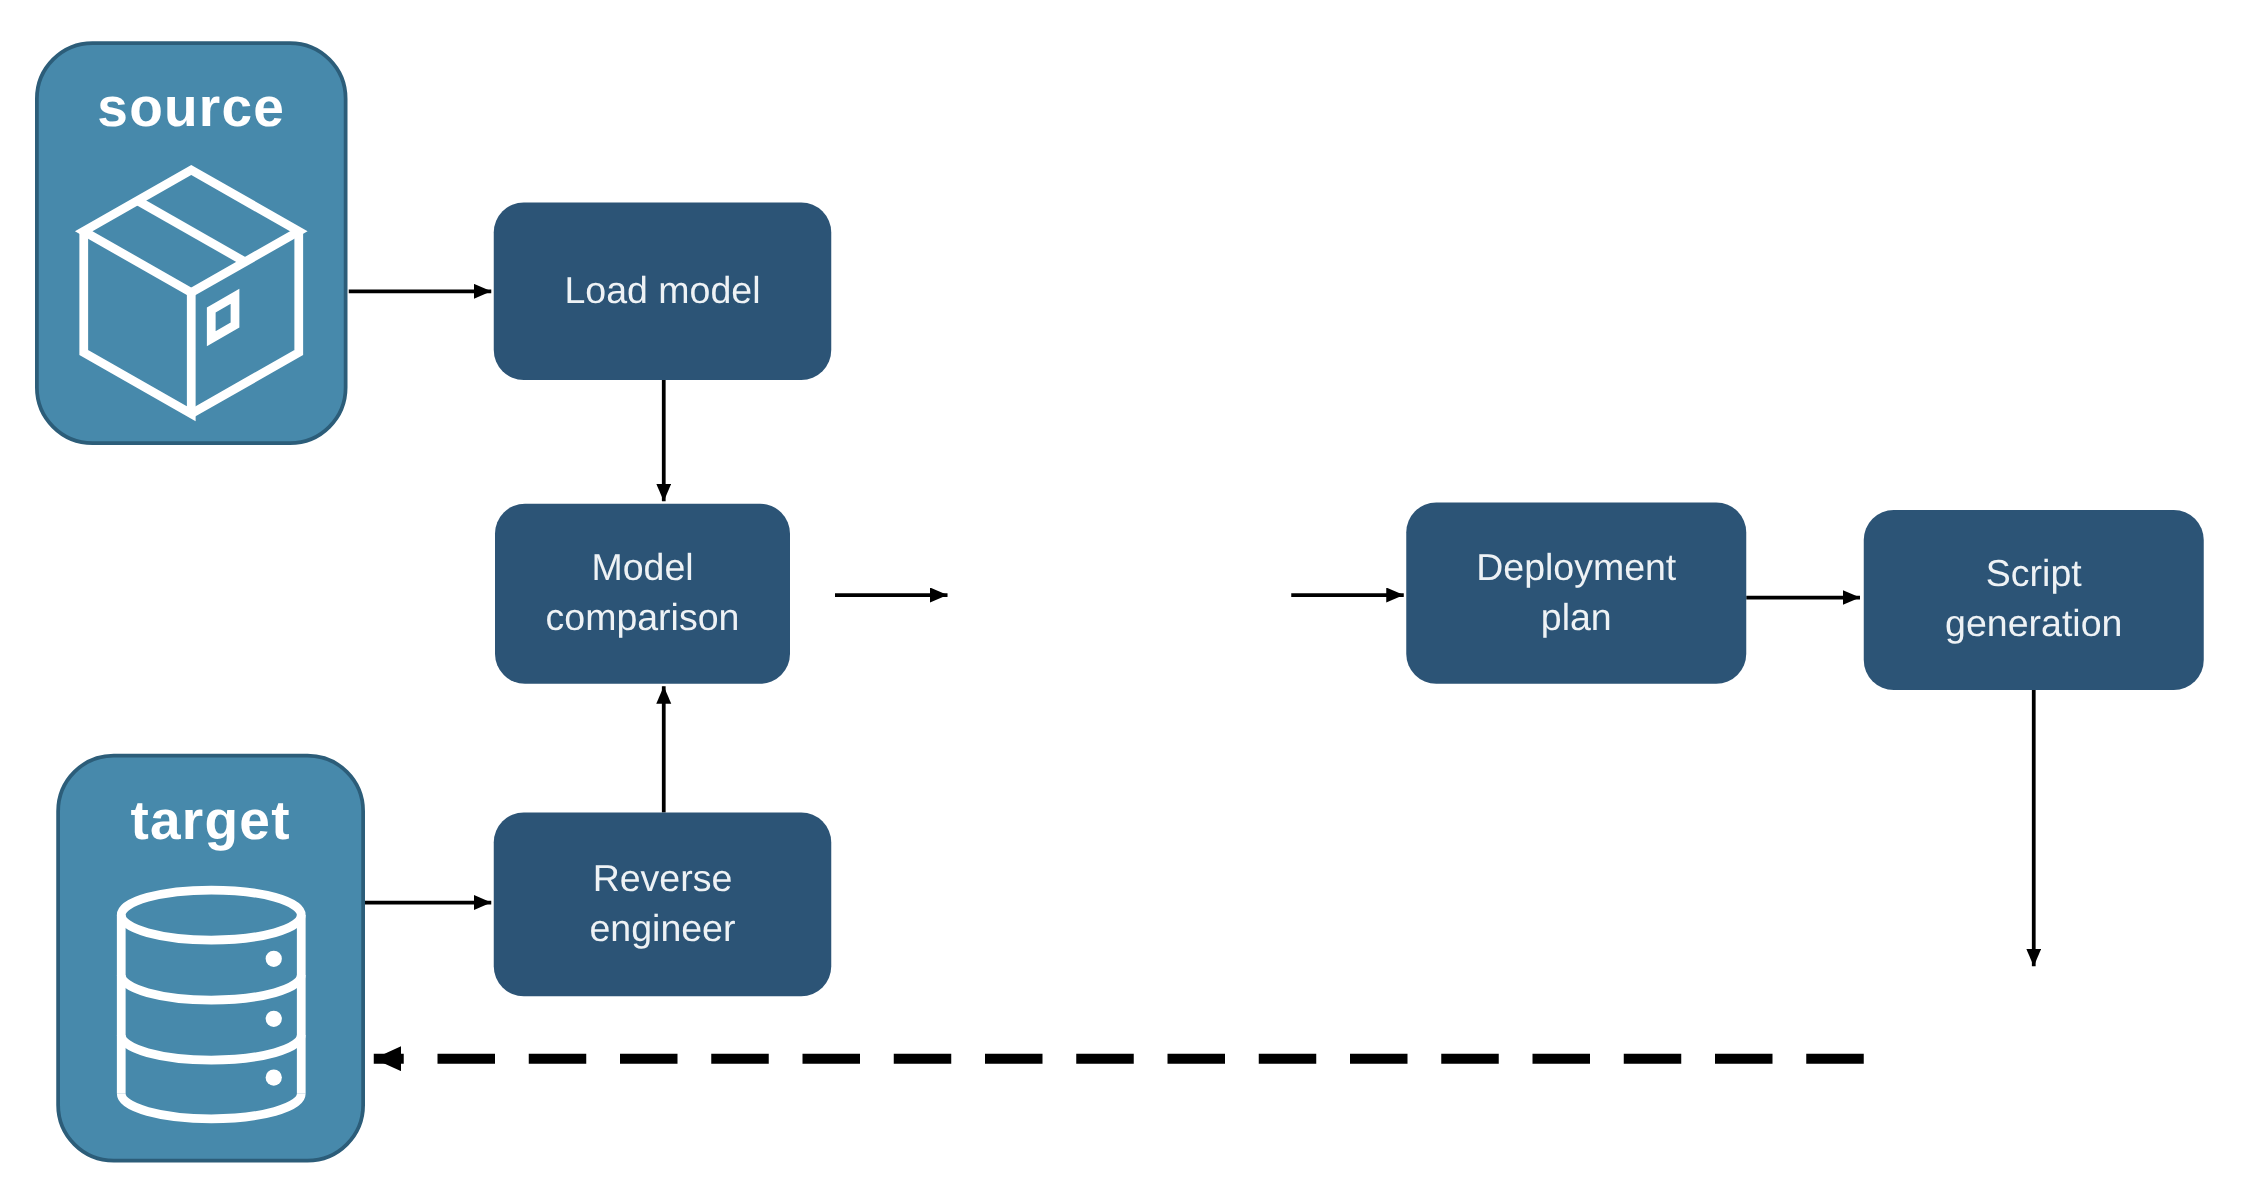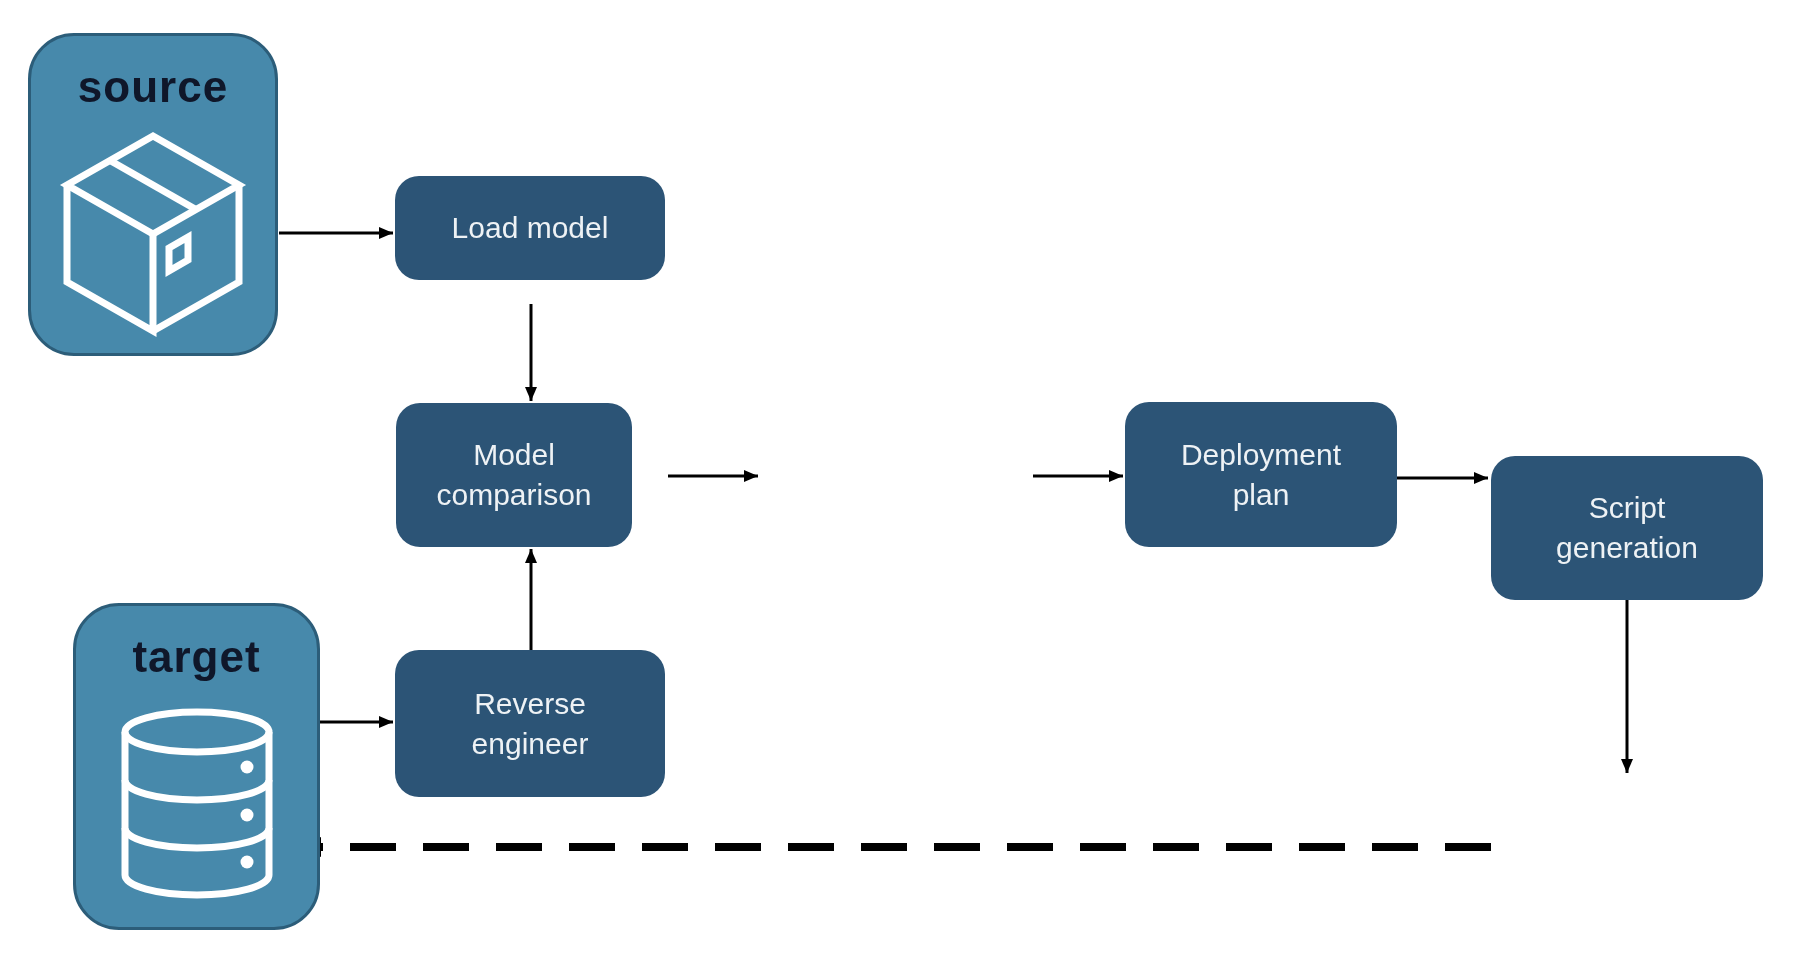--- a/index.html
+++ b/index.html
@@ -51,21 +51,21 @@
     display: inline-block;
     max-width: 200px;
   }
   
   .entity {
     position: absolute;
     box-sizing: border-box;
     background: var(--entity-fill, #4789ab);
     border: 3px solid var(--entity-border, #2c5d79);
     border-radius: 46px;
-    color: #0f172a;
+    color: #ffffff;
   }
   .entity-label {
     text-align: center;
     font-weight: bold;
     font-size: 44px;
     padding-top: 26px;
     letter-spacing: 1px;
   }
   .entity-icon {
     display: block;
@@ -110,49 +110,49 @@
     <div class="entity-label">source</div>
     <svg class="entity-icon" width="200" height="222" viewBox="0 0 200 222">
       <path d="M100,14 L14,63 L100,112 L186,63 Z"></path>
       <path d="M14,63 L14,160 L100,209 L100,112"></path>
       <path d="M186,63 L186,160 L100,209"></path>
       <path d="M57,38.5 L143,87.5" stroke-width="6"></path>
       <path d="M116,126 L135,115 L135,138 L116,149 Z" stroke-width="6"></path>
     </svg>
   </div>
 
-  <div class="entity" style="left:45px; top:603px; width:247px; height:327px;margin-left:28px;">
+  <div class="entity" style="left:45px; top:603px; width:247px; height:327px;">
     <div class="entity-label">target</div>
     <svg class="entity-icon" width="200" height="215" viewBox="0 0 200 215">
       <ellipse cx="100" cy="40" rx="72" ry="20"></ellipse>
       <path d="M28,40 L28,183"></path>
       <path d="M172,40 L172,183"></path>
       <path d="M28,88 A72,20 0 0 0 172,88"></path>
       <path d="M28,136 A72,20 0 0 0 172,136"></path>
       <path d="M28,183 A72,20 0 0 0 172,183"></path>
       <circle cx="150" cy="75" r="6.5"></circle>
       <circle cx="150" cy="123" r="6.5"></circle>
       <circle cx="150" cy="170" r="6.5"></circle>
     </svg>
   </div>
 
-  <div class="node" style="left:395px; top:162px; width:270px; height:104px;margin-top:14px;">
+  <div class="node" style="left:395px; top:162px; width:270px; height:142px;">
     <span>Load model</span>
   </div>
 
   <div class="node" style="left:396px; top:403px; width:236px; height:144px;">
     <span>Model comparison</span>
   </div>
 
 
   <div class="node" style="left:1125px; top:402px; width:272px; height:145px;">
     <span>Deployment plan</span>
   </div>
 
-  <div class="node" style="left:1491px; top:408px; width:272px; height:144px;margin-top:48px;">
+  <div class="node" style="left:1491px; top:408px; width:272px; height:144px;">
     <span>Script generation</span>
   </div>
 
   <div class="node" style="left:395px; top:650px; width:270px; height:147px;">
     <span>Reverse engineer</span>
   </div>
 
 
 </div>
 

